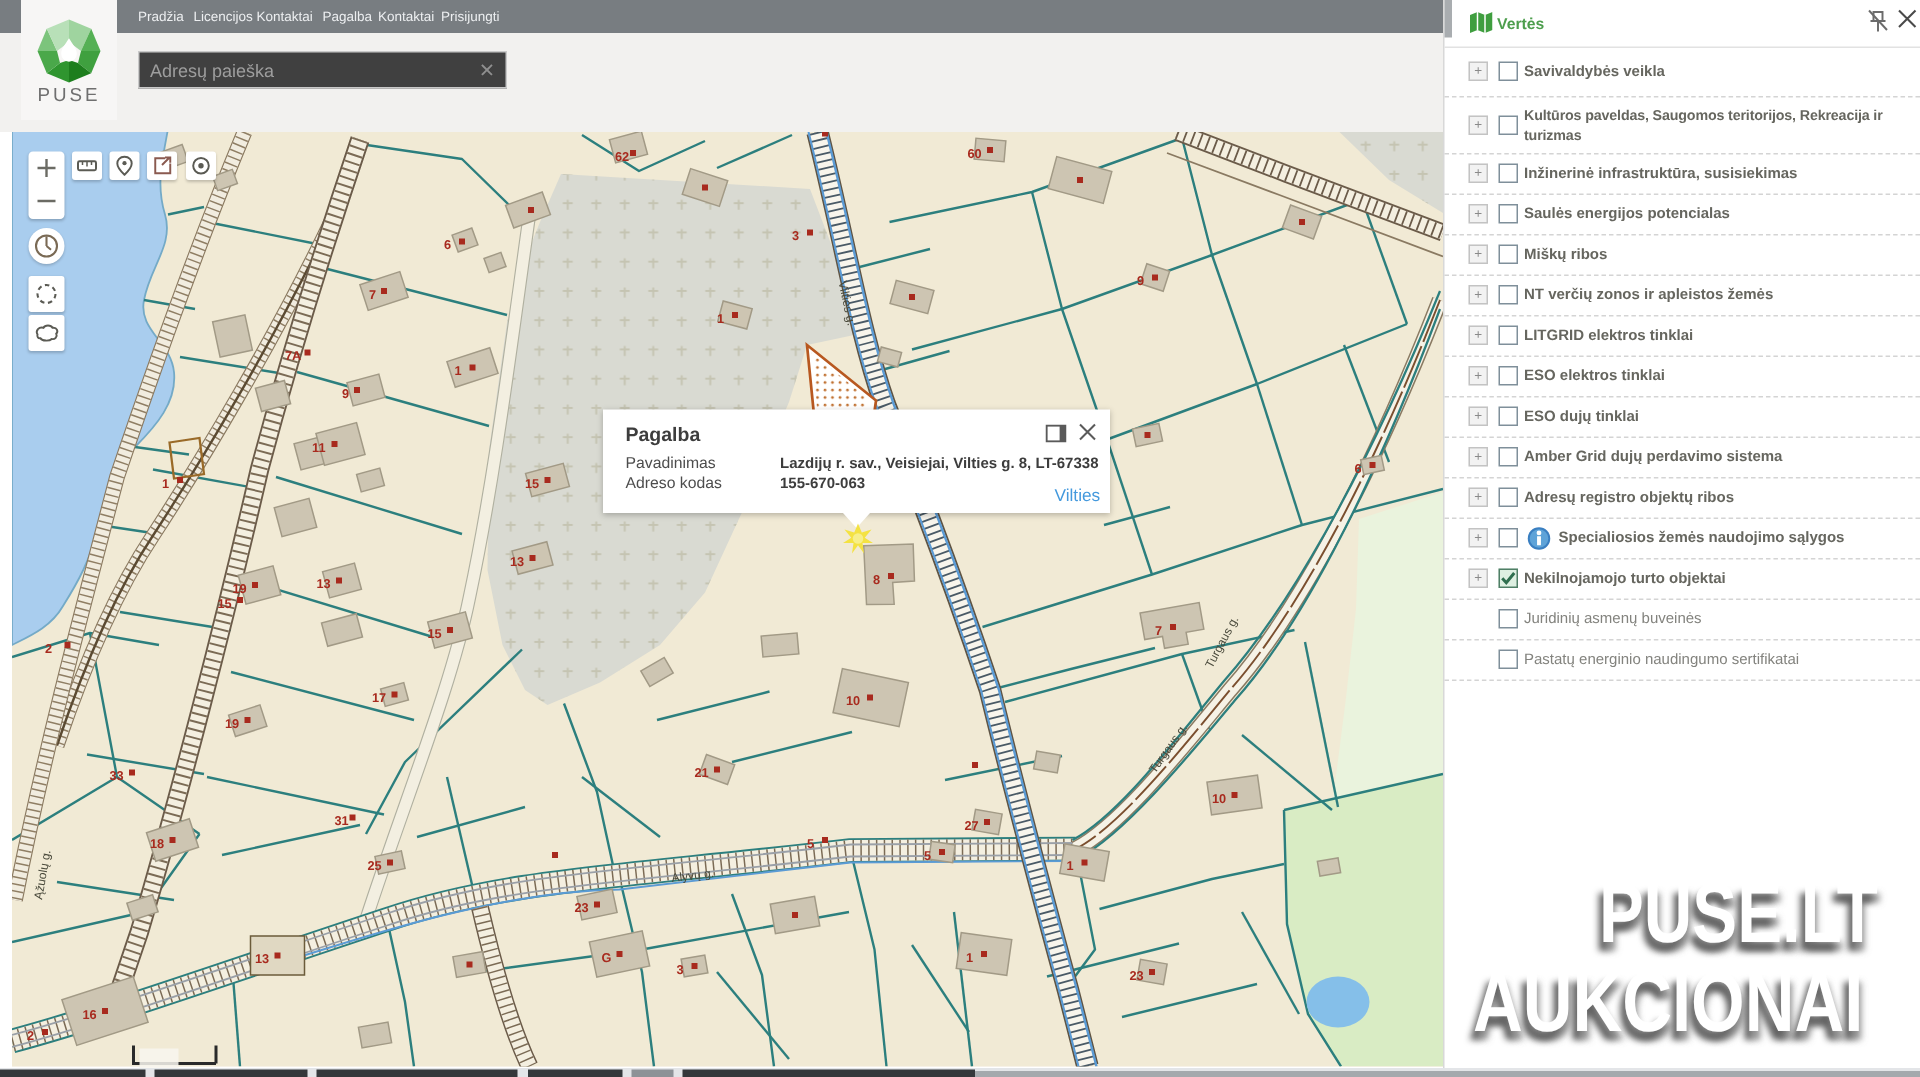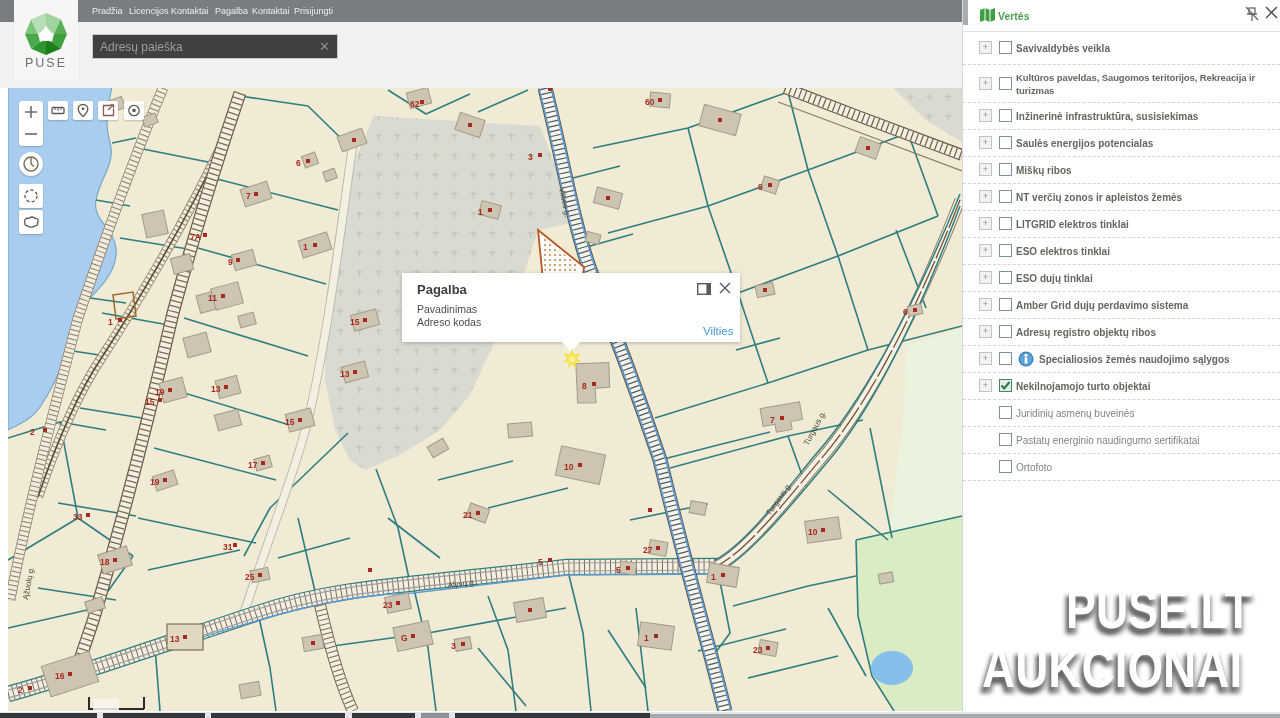--- a/index.html
+++ b/index.html
@@ -532,37 +532,34 @@
       <span class="lbl">Nekilnojamojo turto objektai</span>
       </div>
     <div class="prow sub" style="height:27px">
         <span class="cb"></span>
         <span class="lbl">Juridinių asmenų buveinės</span>
       </div>
     <div class="prow sub" style="height:27px">
         <span class="cb"></span>
         <span class="lbl">Pastatų energinio naudingumo sertifikatai</span>
       </div>
-    <div class="prow sub" style="height:27px">
-        <span class="cb"></span>
-        <span class="lbl">Ortofoto</span>
-      </div>
   </div>
 </div>
 
 <div class="abs" id="popup">
   <div style="position:absolute;left:15px;top:9px;font-size:13px;font-weight:bold;color:#3d3d3d;">Pagalba</div>
   <svg style="position:absolute;left:295px;top:10px" width="14" height="12" viewBox="0 0 14 12">
     <rect x="0.7" y="0.7" width="12.6" height="10.6" fill="none" stroke="#5a5a5a" stroke-width="1.4"></rect>
     <rect x="9.4" y="0.7" width="3.9" height="10.6" fill="#5a5a5a"></rect>
   </svg>
   <svg style="position:absolute;left:317px;top:9px" width="12" height="12" viewBox="0 0 12 12">
     <path d="M1,1 L11,11 M11,1 L1,11" stroke="#5a5a5a" stroke-width="1.4"></path>
   </svg>
   <div style="position:absolute;left:15px;top:30px;font-size:10.5px;color:#4d4d4d;line-height:13px;">Pavadinimas<br>Adreso kodas</div>
+  <div style="position:absolute;left:118px;top:30px;font-size:10px;font-weight:bold;color:#3d3d3d;line-height:13px;white-space:nowrap;">Lazdijų r. sav., Veisiejai, Vilties g. 8, LT-67338<br>155-670-063</div>
   <div style="position:absolute;left:301px;top:52px;font-size:11.5px;color:#4499dd;">Vilties</div>
   <div style="position:absolute;left:160px;top:69px;width:0;height:0;border-left:9px solid transparent;border-right:9px solid transparent;border-top:10px solid #ffffff;"></div>
 </div>
 
 <svg class="abs" style="left:558px;top:346px" width="28" height="26" viewBox="0 0 28 26">
   <g>
     <polygon points="14,3 16.5,9 23,7 18.5,12.5 24,16 17,16 18,23 14,17.5 10,23 11,16 4,16 9.5,12.5 5,7 11.5,9" fill="#f3e23a" opacity="0.95"></polygon>
     <circle cx="14" cy="13" r="3.5" fill="#f7ef8a"></circle>
   </g>
 </svg>

